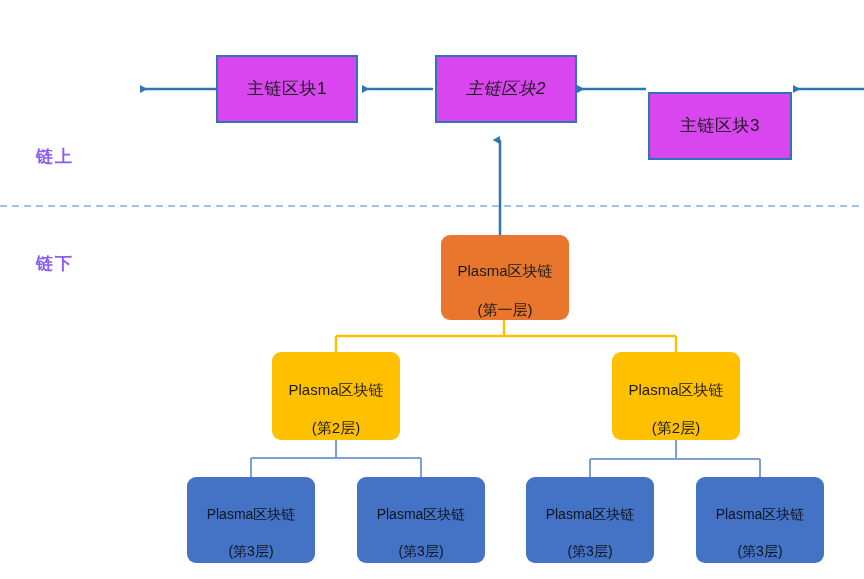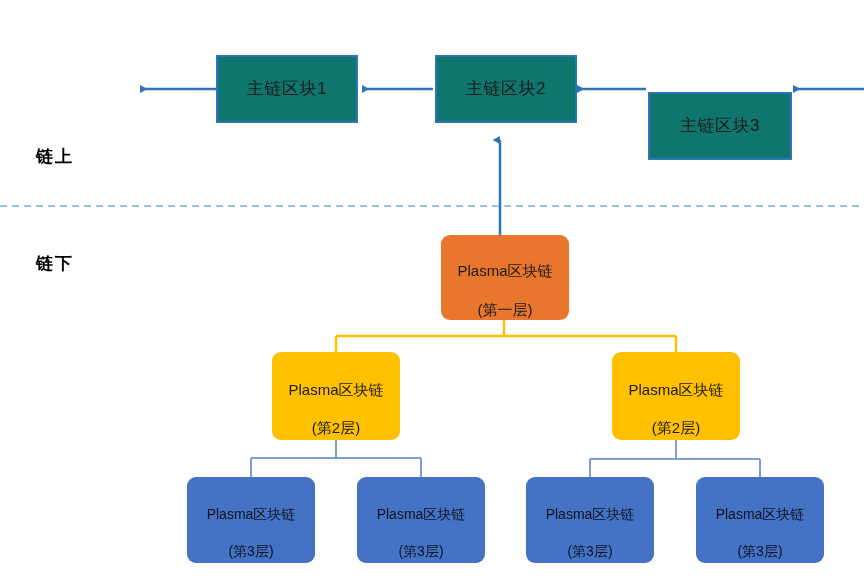--- a/index.html
+++ b/index.html
@@ -26,21 +26,21 @@
     flex-direction: column;
     align-items: center;
     justify-content: center;
     text-align: center;
     line-height: 1.35;
   }
 
   
   .mainblock {
     border: 2px solid #2E75B6;
-    background: #0f766e;
+    background: #d946ef;
     color: #1a1a1a;
     font-size: 17px;
     letter-spacing: 0.5px;
   }
 
   
   .plasma-l1 {
     background: #E8762C;
     border-radius: 9px;
     color: #1a1a1a;
@@ -61,21 +61,21 @@
     font-size: 14px;
   }
   .node .line1 { display: block; margin-top: 26px; }
   .node .line2 { display: block; margin-top: 18px; }
 
   
   .sec-label {
     position: absolute;
     font-size: 17px;
     font-weight: bold;
-    color: #000000;
+    color: #8b5cf6;
     letter-spacing: 2px;
   }
 
   
   #wires {
     position: absolute;
     left: 0;
     top: 0;
     width: 864px;
     height: 579px;
@@ -110,21 +110,21 @@
 
     <path d="M336,440 L336,458 M251,458 L421,458 M251,458 L251,477 M421,458 L421,477" stroke="#7E9FD4" stroke-width="2" fill="none"></path>
 
     <path d="M676,440 L676,459 M590,459 L760,459 M590,459 L590,477 M760,459 L760,477" stroke="#7E9FD4" stroke-width="2" fill="none"></path>
   </svg>
 
   <div class="node mainblock" style="left:216px; top:55px; width:142px; height:68px;">
     <span>主链区块1</span>
   </div>
 
-  <div class="node mainblock" style="left:435px; top:55px; width:142px; height:68px;">
+  <div class="node mainblock" style="left:435px; top:55px; width:142px; height:68px;font-style:italic;">
     <span>主链区块2</span>
   </div>
 
   <div class="node mainblock" style="left:648px; top:55px; width:144px; height:68px;margin-top:37px;">
     <span>主链区块3</span>
   </div>
 
   <div class="sec-label" style="left:36px; top:145px;">
     <span>链上</span>
   </div>

